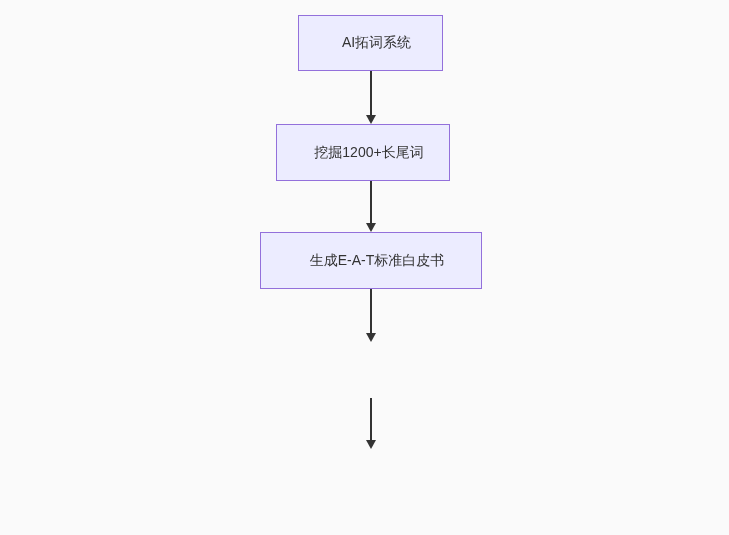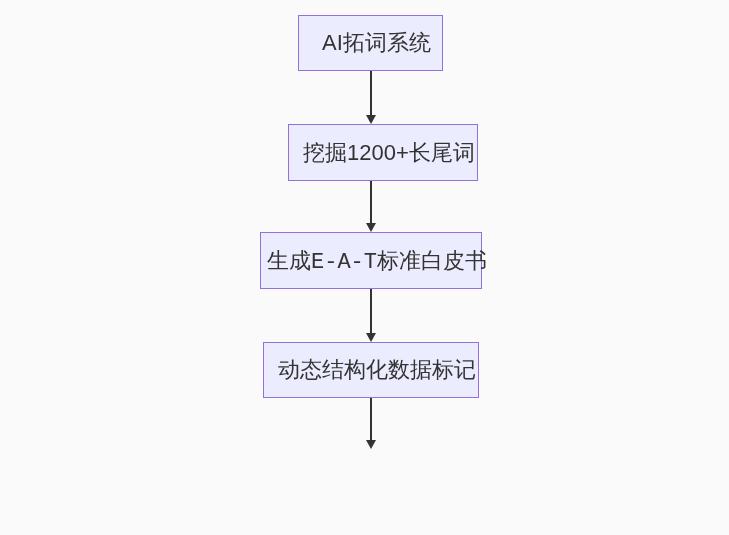--- a/index.html
+++ b/index.html
@@ -18,31 +18,31 @@
     width: 729px;
     height: 535px;
     background: #fafafa;
   }
   .node {
     position: absolute;
     box-sizing: border-box;
     background: #ECECFF;
     border: 1px solid #9370DB;
     color: #333333;
-    font-size: 22px;
+    font-size: 14px;
     display: flex;
     align-items: center;
     justify-content: center;
     text-align: center;
     white-space: nowrap;
     padding-left: 12px;
   }
   .node-1 { left: 298px; top: 15px;  width: 145px; height: 56px; }
-  .node-2 { left: 288px; top: 124px; width: 190px; height: 57px; }
-  .node-3 { left: 260px; top: 232px; width: 222px; height: 57px; font-family: Liberation Mono, monospace; }
+  .node-2 { left: 276px; top: 124px; width: 174px; height: 57px; }
+  .node-3 { left: 260px; top: 232px; width: 222px; height: 57px; }
   .node-4 { left: 263px; top: 342px; width: 216px; height: 56px; }
   .node-5 { left: 254px; top: 449px; width: 234px; height: 57px; }
 
   .connector {
     position: absolute;
     left: 366px;           
     width: 10px;
     display: flex;
     flex-direction: column;
     align-items: center;
@@ -83,21 +83,20 @@
     <div class="arrowhead"></div>
   </div>
 
   <div class="node node-3">生成E-A-T标准白皮书</div>
 
   <div class="connector conn-3">
     <div class="line"></div>
     <div class="arrowhead"></div>
   </div>
 
-  <div class="node node-4">动态结构化数据标记</div>
 
   <div class="connector conn-4">
     <div class="line"></div>
     <div class="arrowhead"></div>
   </div>
 
 
 </div>
 
 </body></html>

